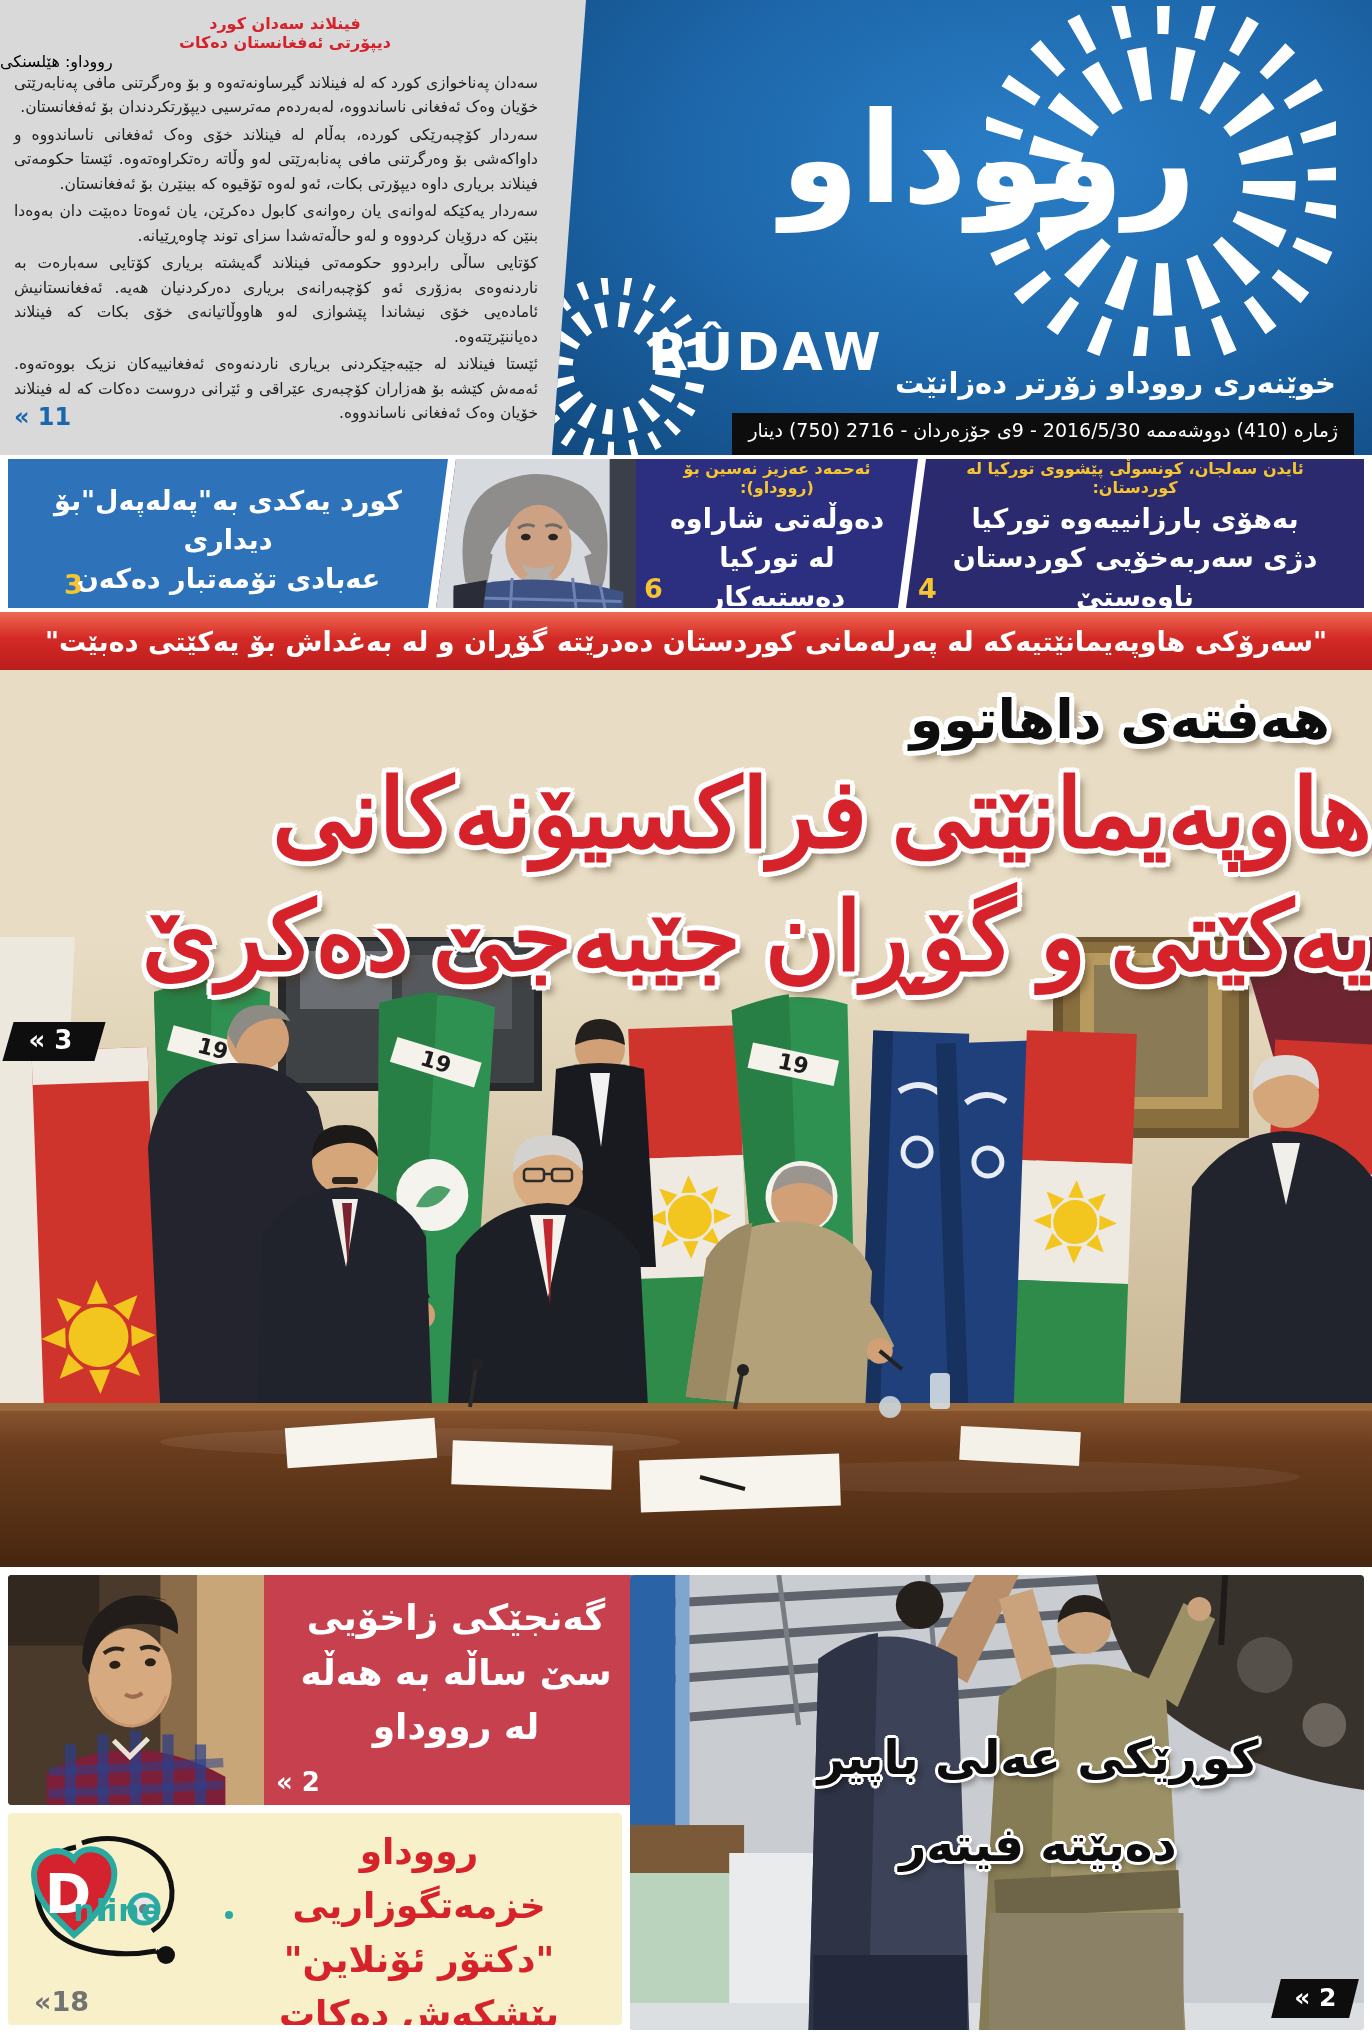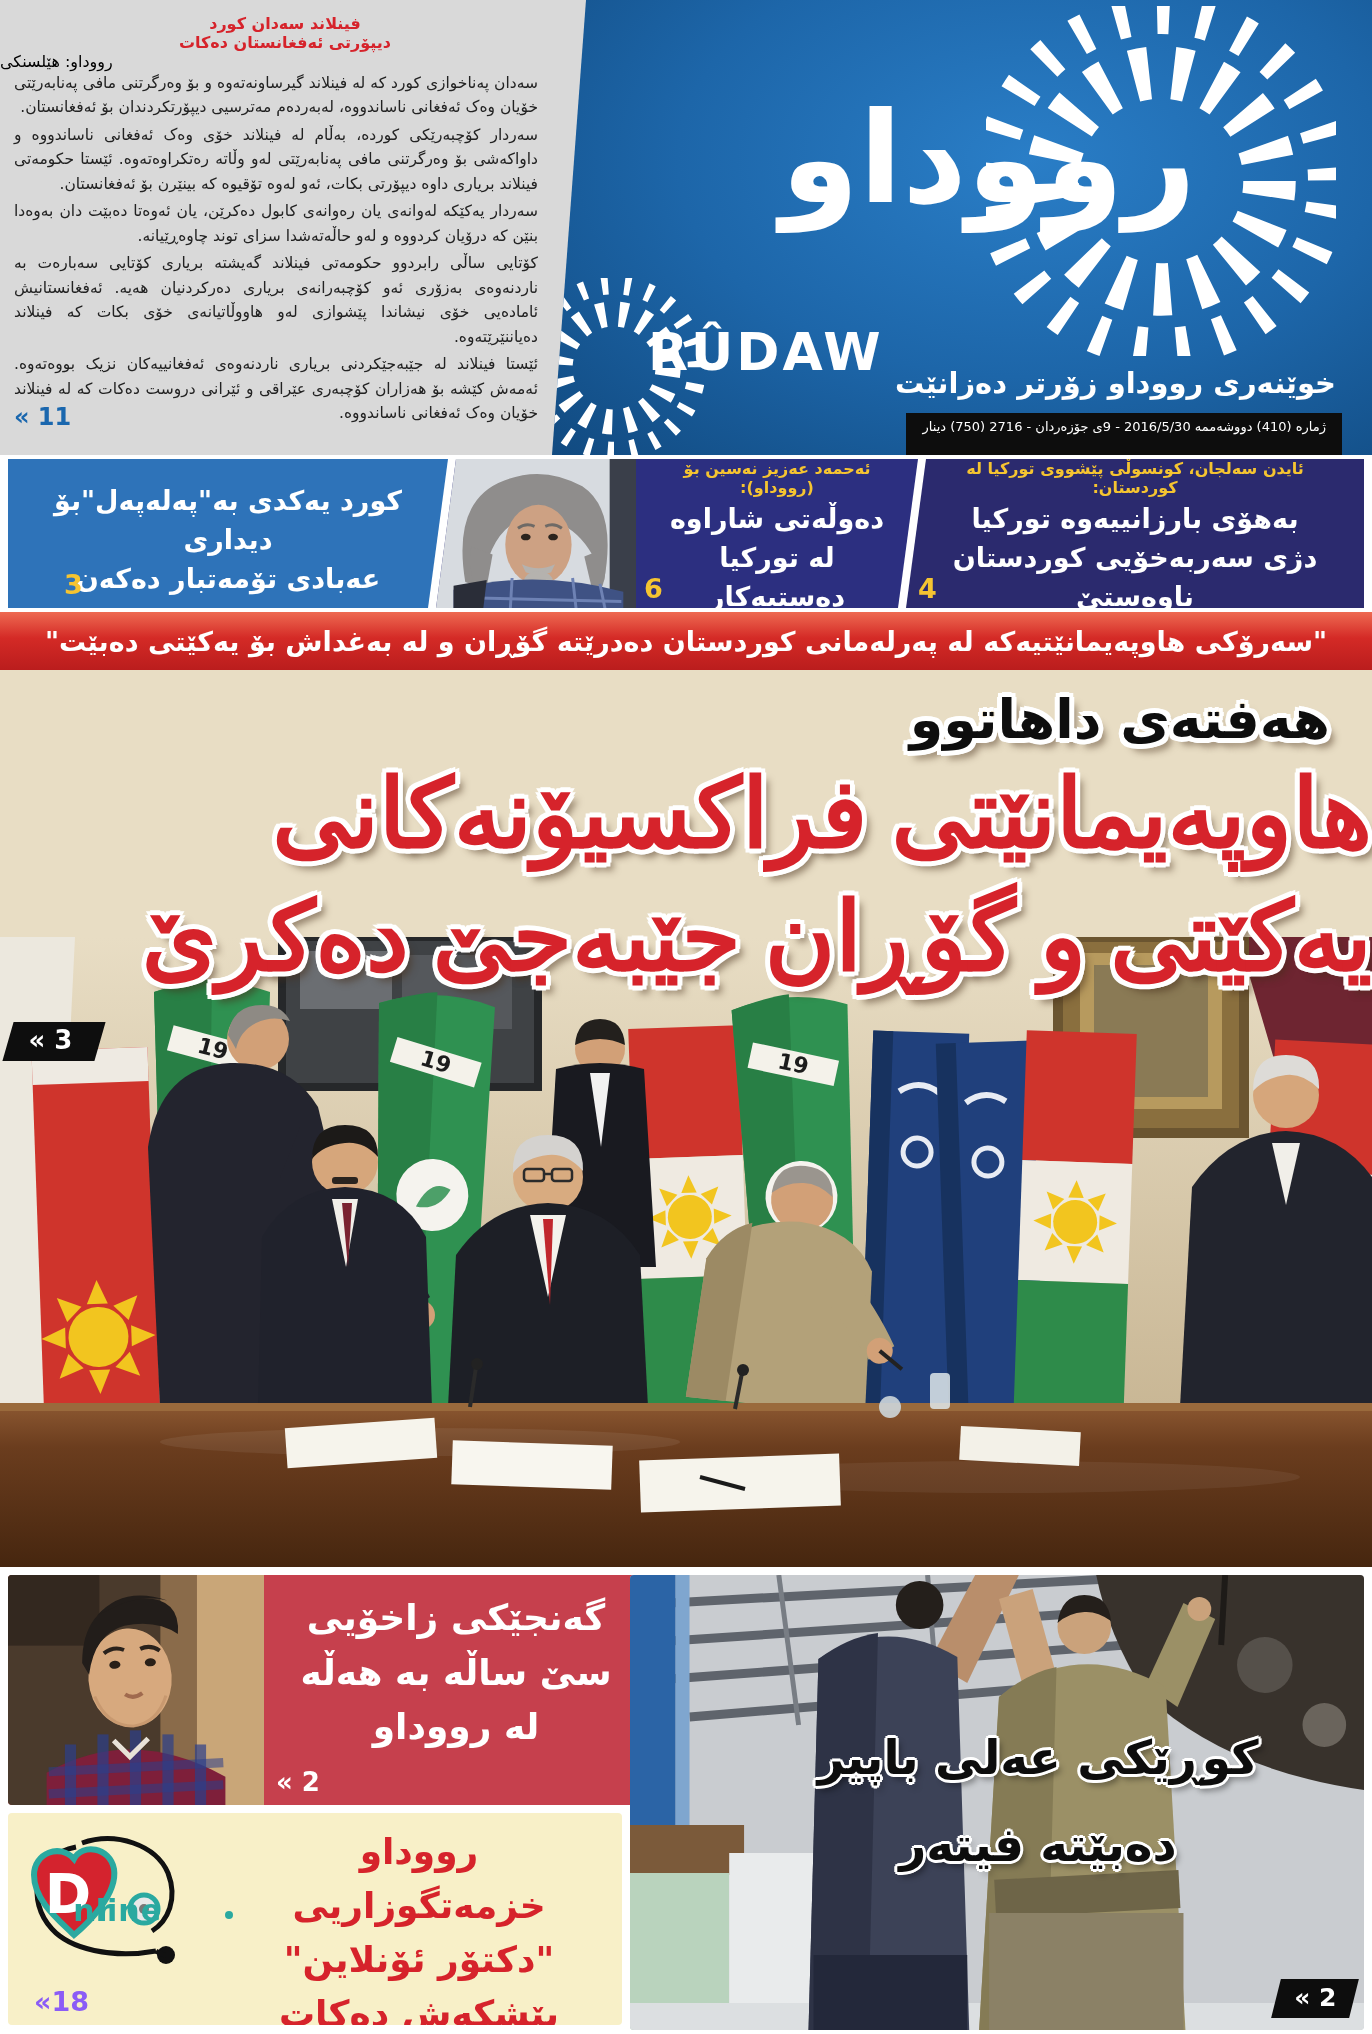--- a/index.html
+++ b/index.html
@@ -20,22 +20,22 @@
 
   .masthead{position:absolute;left:552px;right:0;top:0;bottom:0;color:#fff;
     background:radial-gradient(ellipse at 58% 35%, #2a7ec7 0%, #1d66a9 52%, #114a80 100%);
     clip-path:polygon(34px 0,100% 0,100% 100%,0 100%);}
   .sb{position:absolute;}
   .sb-big{width:350px;height:350px;right:36px;top:6px;}
   .sb-small{width:180px;height:180px;left:-28px;top:278px;}
   .logo-ar{position:absolute;top:96px;right:176px;font-size:126px;font-weight:bold;line-height:1;direction:rtl;}
   .logo-latin{position:absolute;top:322px;left:96px;font-size:52px;font-weight:bold;letter-spacing:3px;}
   .tagline{position:absolute;top:366px;right:36px;font-size:29px;font-weight:bold;direction:rtl;}
-  .issue-bar{position:absolute;top:413px;right:30px;background:#0d0d0d;color:#fff;
-    font-size:13px;padding:6px 16px 23px;direction:rtl;white-space:nowrap;}
+  .issue-bar{position:absolute;top:413px;right:18px;background:#0d0d0d;color:#fff;
+    font-size:19px;padding:6px 16px 23px;direction:rtl;white-space:nowrap;}
 
   
   .teaser-row{position:relative;height:157px;background:#fff;}
   .teaser{position:absolute;top:4px;bottom:4px;color:#fff;direction:rtl;overflow:hidden;}
   .t1{left:8px;width:440px;background:#2e73b9;clip-path:polygon(0 0,100% 0,calc(100% - 20px) 100%,0 100%);}
   .t2{left:436px;width:482px;background:#2c2f80;clip-path:polygon(20px 0,100% 0,calc(100% - 20px) 100%,0 100%);}
   .t3{left:906px;width:458px;background:#2b2a6e;clip-path:polygon(20px 0,100% 0,100% 100%,0 100%);}
   .t-title{font-weight:bold;font-size:27px;line-height:1.45;text-align:center;padding:0 26px;}
   .t1 .t-title{padding-top:22px;}
   .t-kicker{color:#f5c431;font-size:16px;font-weight:bold;text-align:center;padding:0 26px 2px;}
@@ -71,21 +71,21 @@
   .red-box{position:absolute;left:8px;top:0;width:648px;height:230px;background:#c6404d;
     border-radius:4px;overflow:hidden;color:#fff;direction:rtl;}
   .red-photo{position:absolute;left:0;top:0;width:256px;height:100%;}
   .red-title{padding:16px 20px 0 268px;font-weight:bold;font-size:36px;line-height:1.52;text-align:center;}
   .red-ref{position:absolute;left:268px;bottom:8px;font-weight:bold;font-size:26px;}
   .yellow-box{position:absolute;left:8px;top:238px;width:614px;height:212px;background:#f8f0c8;
     border-radius:4px;direction:rtl;overflow:hidden;}
   .dr-logo{position:absolute;left:8px;top:16px;width:220px;height:152px;}
   .yellow-title{padding:12px 22px 0 230px;text-align:center;color:#d6232b;font-weight:bold;
     font-size:36px;line-height:1.5;}
-  .yellow-ref{position:absolute;left:26px;bottom:8px;color:#8b5cf6;font-weight:bold;font-size:27px;}
+  .yellow-ref{position:absolute;left:26px;bottom:8px;color:#737373;font-weight:bold;font-size:27px;}
   .fitter-box{position:absolute;left:630px;right:8px;top:0;height:455px;border-radius:4px;overflow:hidden;}
   .fitter-photo{position:absolute;inset:0;width:100%;height:100%;}
   .fitter-title{position:absolute;right:26px;top:140px;width:600px;text-align:center;direction:rtl;
     color:#0d0d0d;font-weight:bold;font-size:47px;line-height:1.85;}
   .fitter-ref{position:absolute;right:10px;bottom:12px;background:#0d0d0d;color:#fff;
     font-weight:bold;font-size:25px;padding:4px 18px 6px;transform:skewX(-14deg);}
   .fitter-ref span{display:inline-block;transform:skewX(14deg);}
 </style>
 </head>
 <body>

